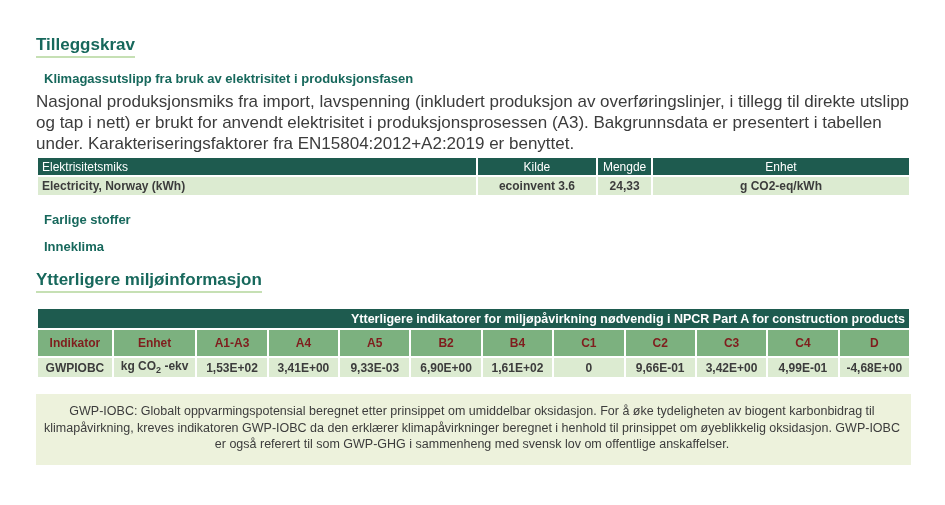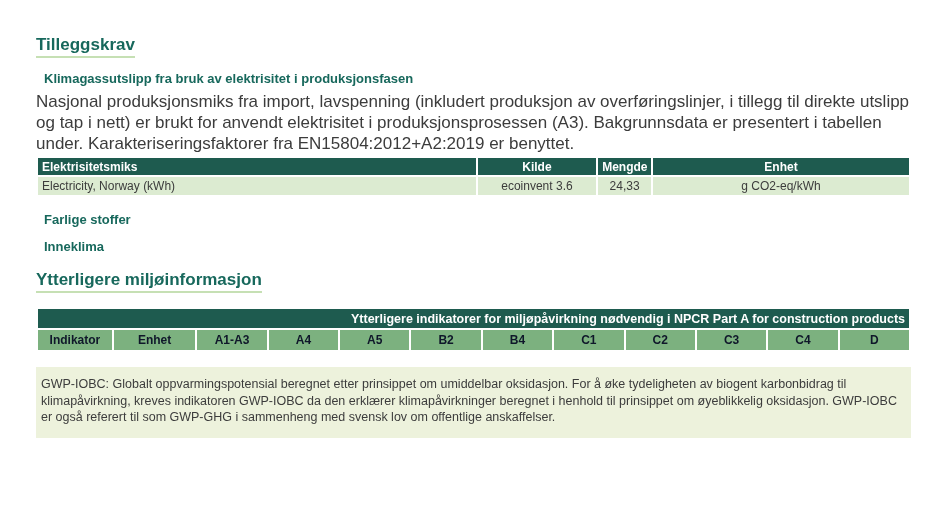--- a/index.html
+++ b/index.html
@@ -35,50 +35,51 @@
   }
   .body-par{
     margin:4px 0 0 0;
     font-size:17px;line-height:21px;
     color:var(--c-body-text);
   }
 
   table{width:100%;border-collapse:separate;border-spacing:2px;table-layout:fixed;}
   .tbl1{margin-top:2px;}
   .tbl2{margin-top:14px;}
-  th,td{font-size:12px;padding:1px 4px;overflow:hidden;white-space:nowrap;}
+  th,td{font-size:12px;padding:1px 4px;overflow:hidden;white-space:nowrap;font-weight:bold;}
 
   .hdr-dark{
-    background:var(--c-dark-green);color:#ffffff;font-weight:bold;
+    background:var(--c-dark-green);color:#ffffff;font-weight:normal;
     height:17px;text-align:center;
   }
   .hdr-dark.left{text-align:left;}
   .row-light{
     background:var(--c-row-green);color:var(--c-body-text);
     height:18px;text-align:center;
   }
   .row-light.left{text-align:left;}
 
   .tbl2-title{
     background:var(--c-dark-green);color:#ffffff;font-weight:bold;
     font-size:12.5px;height:19px;text-align:right;padding-left:4px;
   }
   .hdr-mid{
-    background:var(--c-medium-green);color:#0f172a;font-weight:bold;
-    height:20px;text-align:center;
+    background:var(--c-medium-green);color:#7f1d1d;font-weight:bold;
+    height:26px;text-align:center;
   }
   .val-cell{height:19px;}
   sub{font-size:9px;}
 
   .note-box{
     margin-top:15px;
     background:var(--c-note-green);
     padding:9px 8px 12px 5px;
     font-size:12.5px;line-height:16.5px;
     color:var(--c-body-text);
+    text-align:center;
   }
 </style>
 </head>
 <body>
 
 <div class="page">
 
   <div>
     <h1 class="big-heading">Tilleggskrav</h1>
 
@@ -142,19 +143,33 @@
         <th class="hdr-mid">A4</th>
         <th class="hdr-mid">A5</th>
         <th class="hdr-mid">B2</th>
         <th class="hdr-mid">B4</th>
         <th class="hdr-mid">C1</th>
         <th class="hdr-mid">C2</th>
         <th class="hdr-mid">C3</th>
         <th class="hdr-mid">C4</th>
         <th class="hdr-mid">D</th>
       </tr>
+      <tr>
+        <td class="row-light val-cell">GWPIOBC</td>
+        <td class="row-light val-cell"><span>kg CO</span><sub>2</sub><span> -ekv</span></td>
+        <td class="row-light val-cell">1,53E+02</td>
+        <td class="row-light val-cell">3,41E+00</td>
+        <td class="row-light val-cell">9,33E-03</td>
+        <td class="row-light val-cell">6,90E+00</td>
+        <td class="row-light val-cell">1,61E+02</td>
+        <td class="row-light val-cell">0</td>
+        <td class="row-light val-cell">9,66E-01</td>
+        <td class="row-light val-cell">3,42E+00</td>
+        <td class="row-light val-cell">4,99E-01</td>
+        <td class="row-light val-cell">-4,68E+00</td>
+      </tr>
     </tbody>
       </table>
 
     <div class="note-box">GWP-IOBC: Globalt oppvarmingspotensial beregnet etter prinsippet om umiddelbar oksidasjon. For å øke tydeligheten av biogent karbonbidrag til klimapåvirkning, kreves indikatoren GWP-IOBC da den erklærer klimapåvirkninger beregnet i henhold til prinsippet om øyeblikkelig oksidasjon. GWP-IOBC er også referert til som GWP-GHG i sammenheng med svensk lov om offentlige anskaffelser.</div>
   </div>
 
 </div>
 
 </body></html>

